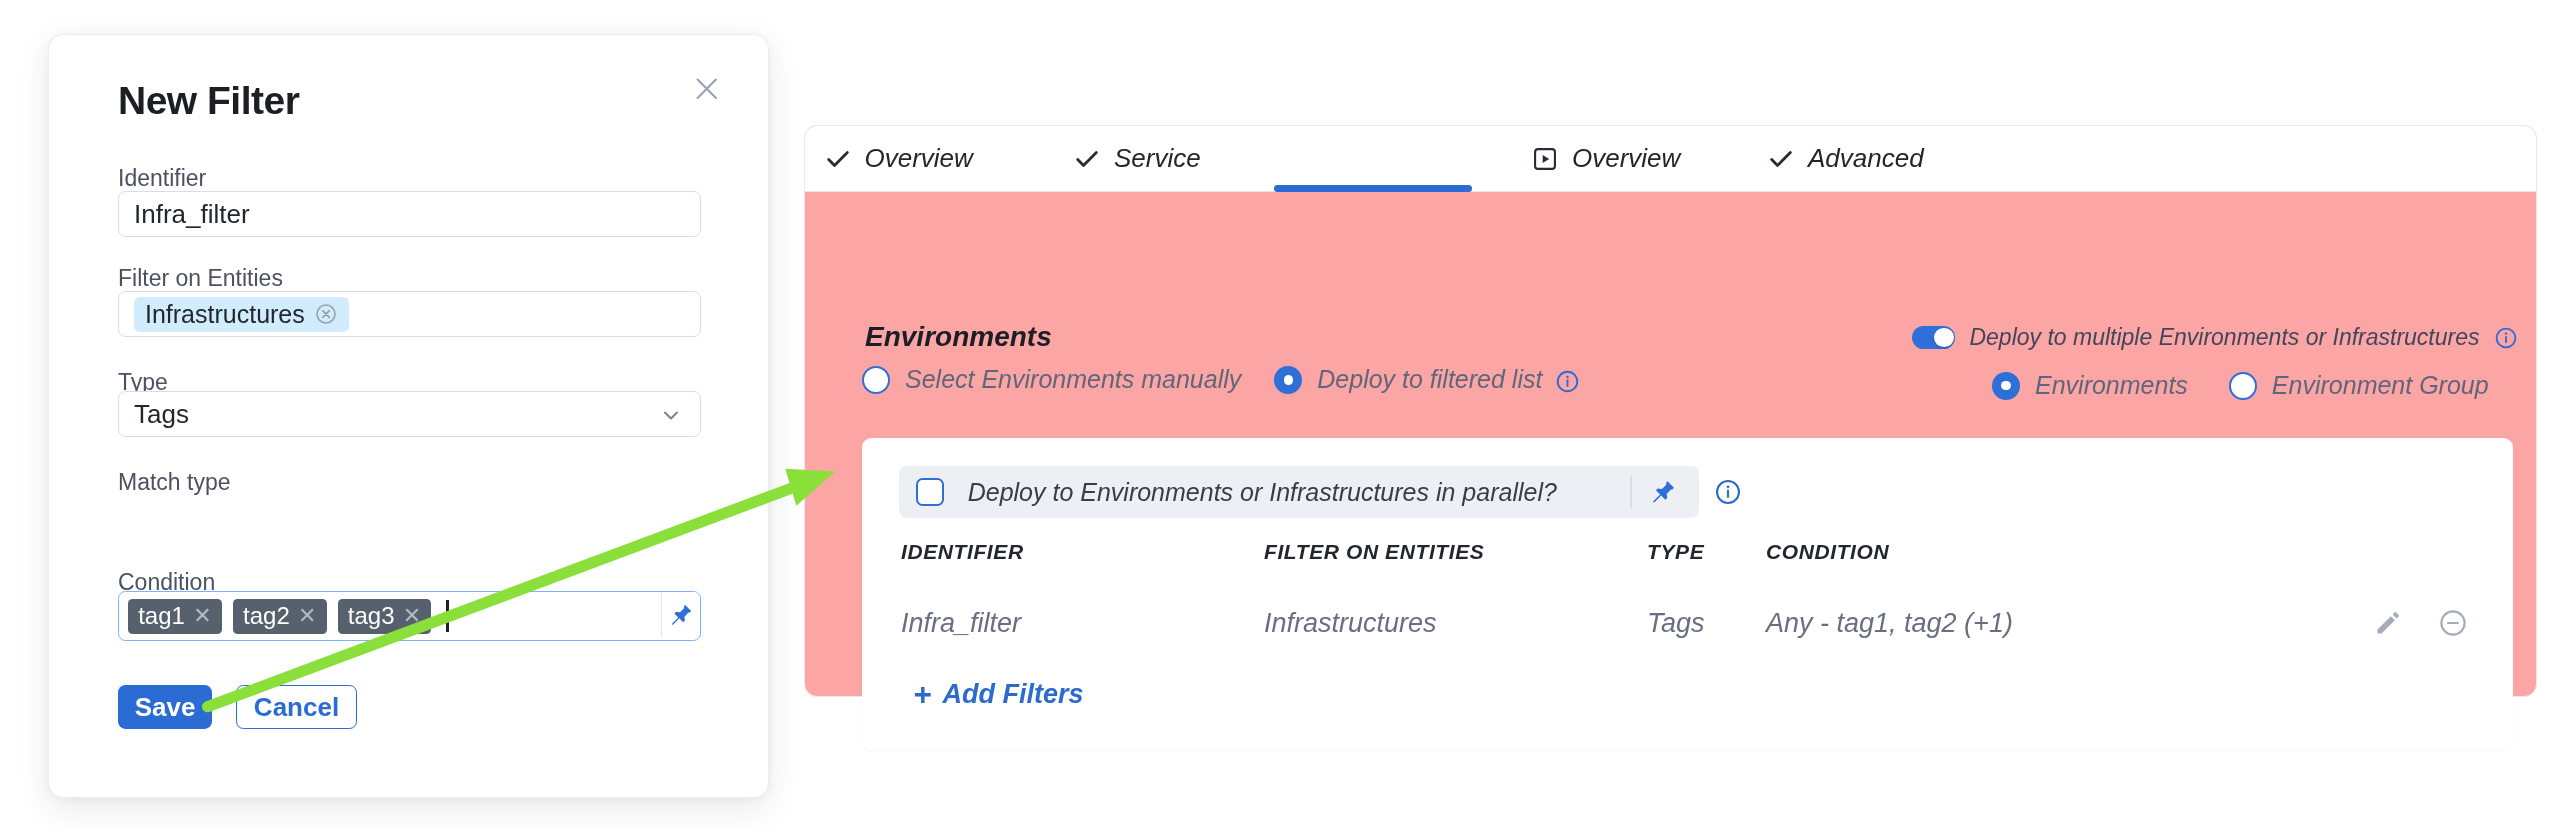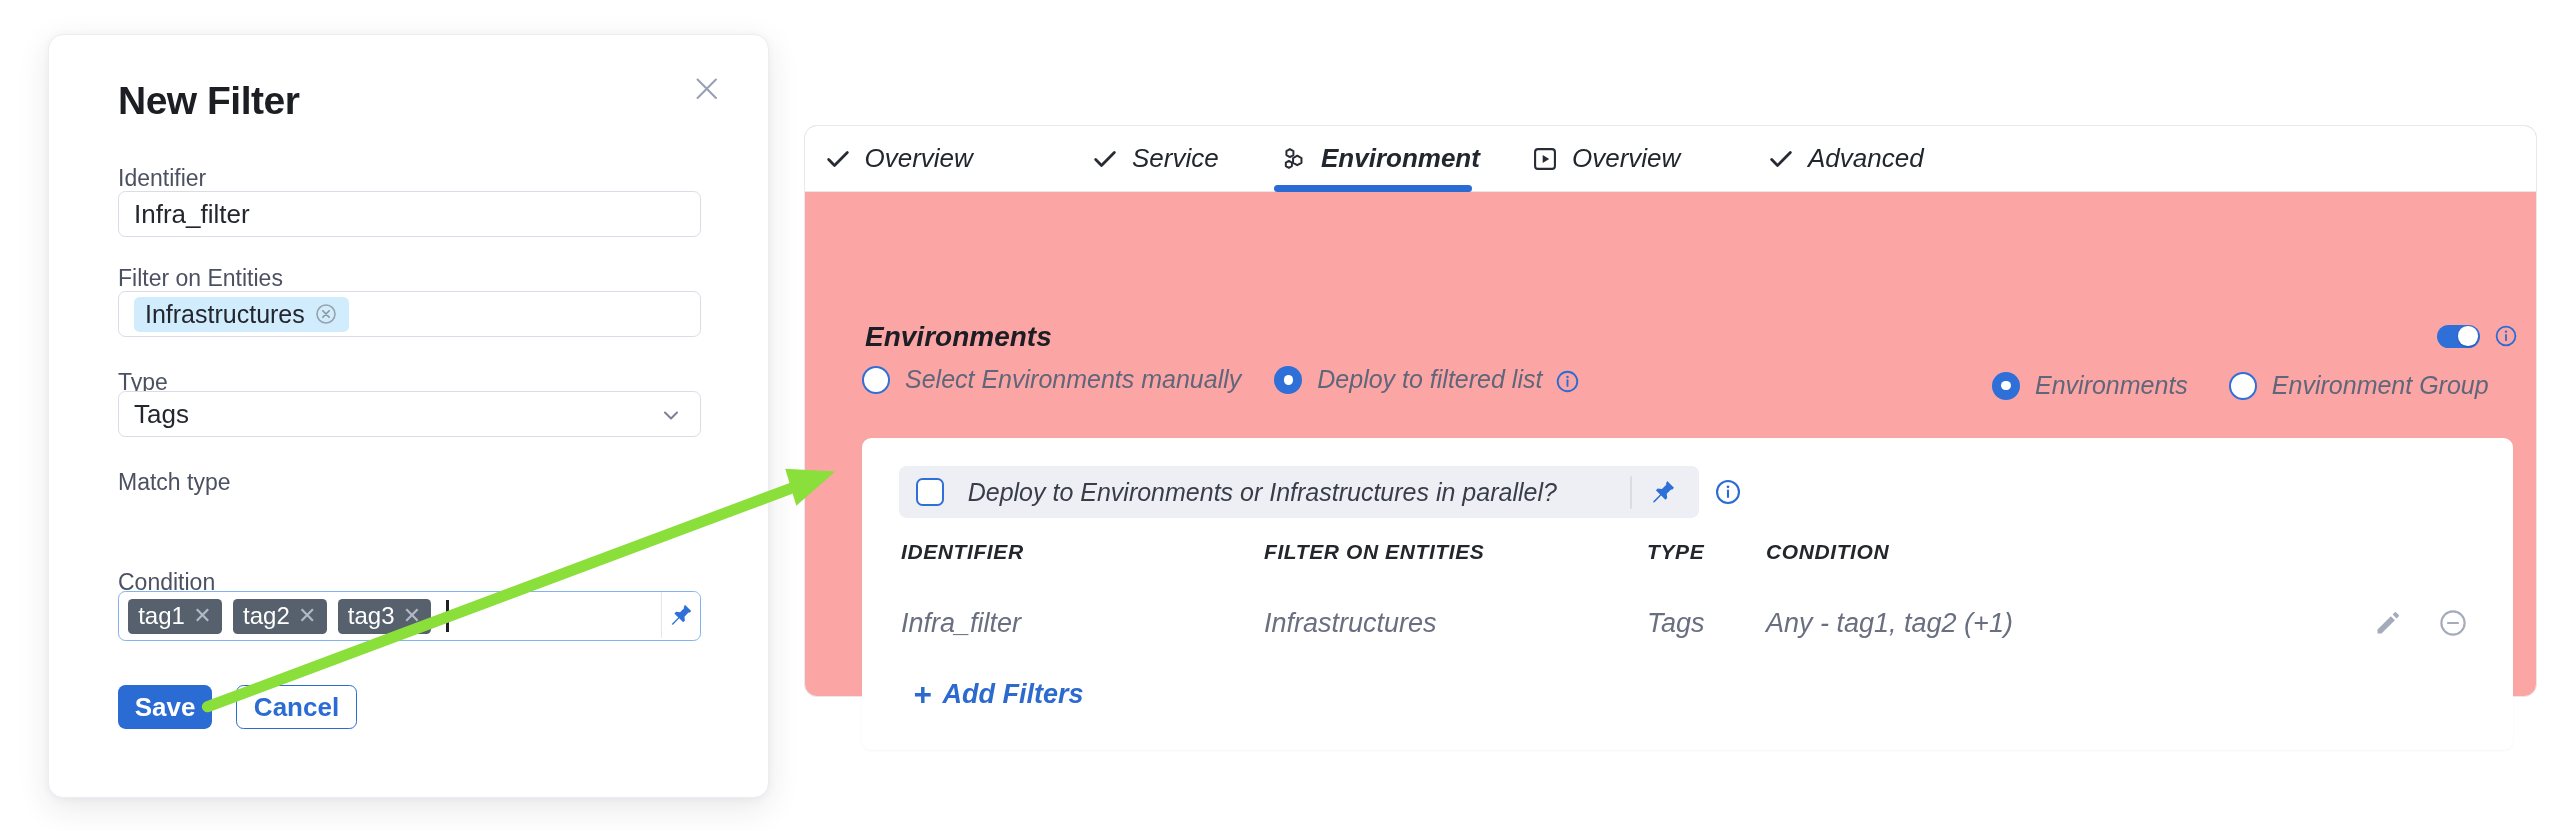--- a/index.html
+++ b/index.html
@@ -165,37 +165,27 @@
   <div class="panel">
     <div class="tabbar">
       <div class="tab" style="left:18.5px">
         <span class="icon">
           <svg width="28" height="28" viewBox="0 0 24 24">
               <path d="M4 12.5l5 5L20 6.5" stroke="#272b33" stroke-width="2.4" fill="none" stroke-linecap="round" stroke-linejoin="round"></path>
             </svg>
         </span>
         <span>Overview</span>
       </div>
-      <div class="tab" style="left:286px">
+      <div class="tab" style="left:268px">
         <span class="icon">
           <svg width="28" height="28" viewBox="0 0 24 24">
               <path d="M4 12.5l5 5L20 6.5" stroke="#272b33" stroke-width="2.4" fill="none" stroke-linecap="round" stroke-linejoin="round"></path>
             </svg>
         </span>
         <span>Service</span>
-      </div>
-      <div class="tab active" style="left:475px">
-        <span class="icon">
-          <svg width="28" height="28" viewBox="0 0 24 24" fill="none" stroke="#272b33" stroke-width="1.7" stroke-linejoin="round">
-            <path d="M8.5 3.5l3 1.7v3.4l-3 1.7-3-1.7V5.2z"></path>
-            <path d="M14.8 9.2l3.6 2v4.1l-3.6 2-3.6-2v-4.1z"></path>
-            <path d="M7.6 13.6l2.6 1.5v3l-2.6 1.5-2.6-1.5v-3z"></path>
-          </svg>
-        </span>
-        <span>Environment</span>
       </div>
       <div class="tab" style="left:726px">
         <span class="icon">
           <svg width="28" height="28" viewBox="0 0 24 24" fill="none">
               <rect x="3.5" y="3.5" width="17" height="17" rx="2.5" stroke="#272b33" stroke-width="1.8"></rect>
               <path d="M10 8.6l5.6 3.4-5.6 3.4z" fill="#272b33"></path>
             </svg>
         </span>
         <span>Overview</span>
       </div>
@@ -225,20 +215,21 @@
               <path d="M12 10.8v5.4" stroke="#2a6bd4" stroke-width="1.8" stroke-linecap="round"></path>
               <circle cx="12" cy="7.6" r="1.2" fill="#2a6bd4"></circle>
             </svg>
         </span>
       </div>
 
       <div class="toggle-row">
         <span class="toggle">
             <span class="toggle-knob"></span>
           </span>
+        <span class="toggle-label">Deploy to multiple Environments or Infrastructures</span>
         <span class="icon">
           <svg width="24" height="24" viewBox="0 0 24 24">
               <circle cx="12" cy="12" r="9.4" fill="none" stroke="#2a6bd4" stroke-width="1.8"></circle>
               <path d="M12 10.8v5.4" stroke="#2a6bd4" stroke-width="1.8" stroke-linecap="round"></path>
               <circle cx="12" cy="7.6" r="1.2" fill="#2a6bd4"></circle>
             </svg>
         </span>
       </div>
 
       <div class="radio-row-right">

